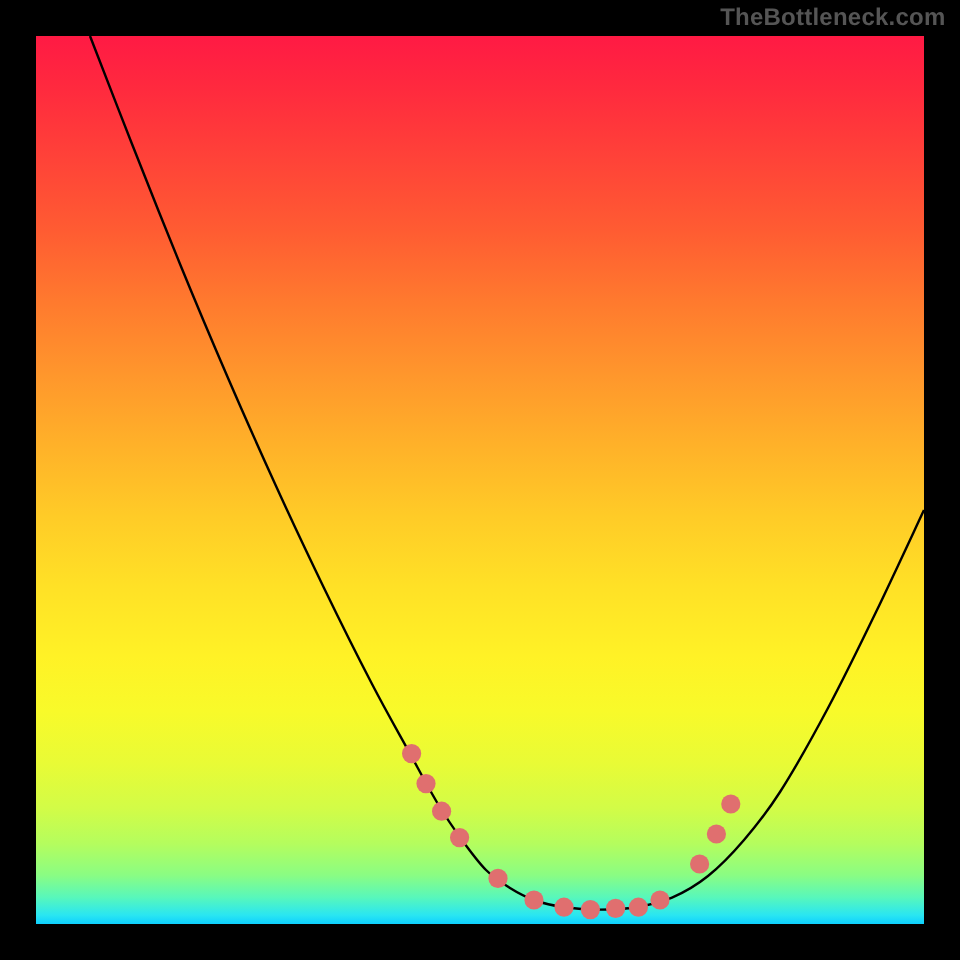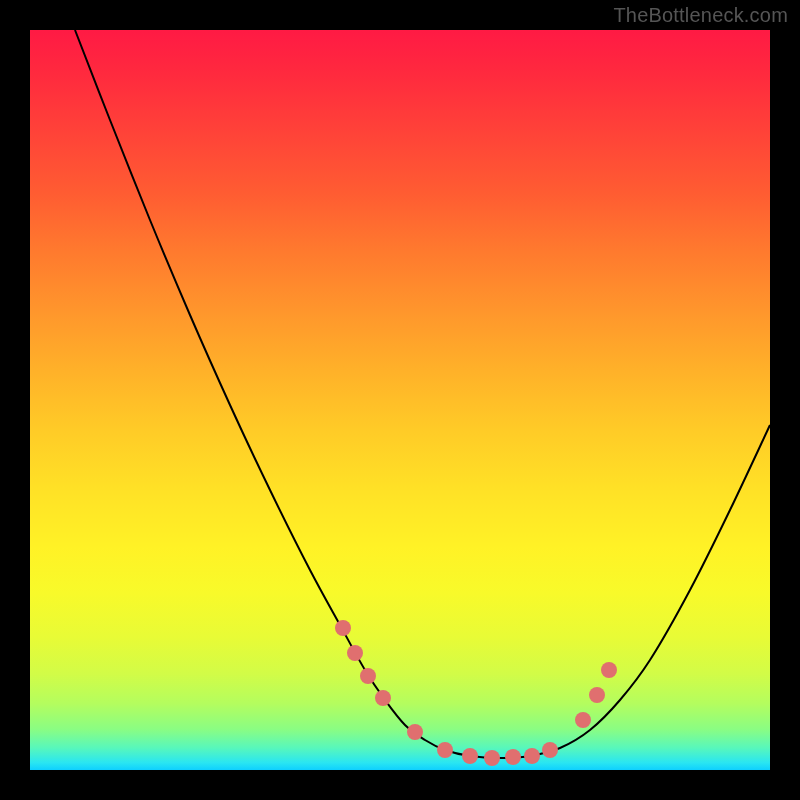--- a/index.html
+++ b/index.html
@@ -45,21 +45,21 @@
       #2ae6f1 99%,
       #0ed0ff 100%
     );
   }
   .watermark {
     position: absolute;
     top: 4px;
     right: 12px;
     color: #555;
     font-size: 20px;
-    font-weight: 400;
+    font-weight: 700;
     letter-spacing: 0.2px;
     user-select: none;
   }
   svg.curve {
     position: absolute;
     left: 0;
     top: 0;
     width: 740px;
     height: 740px;
     overflow: visible;

